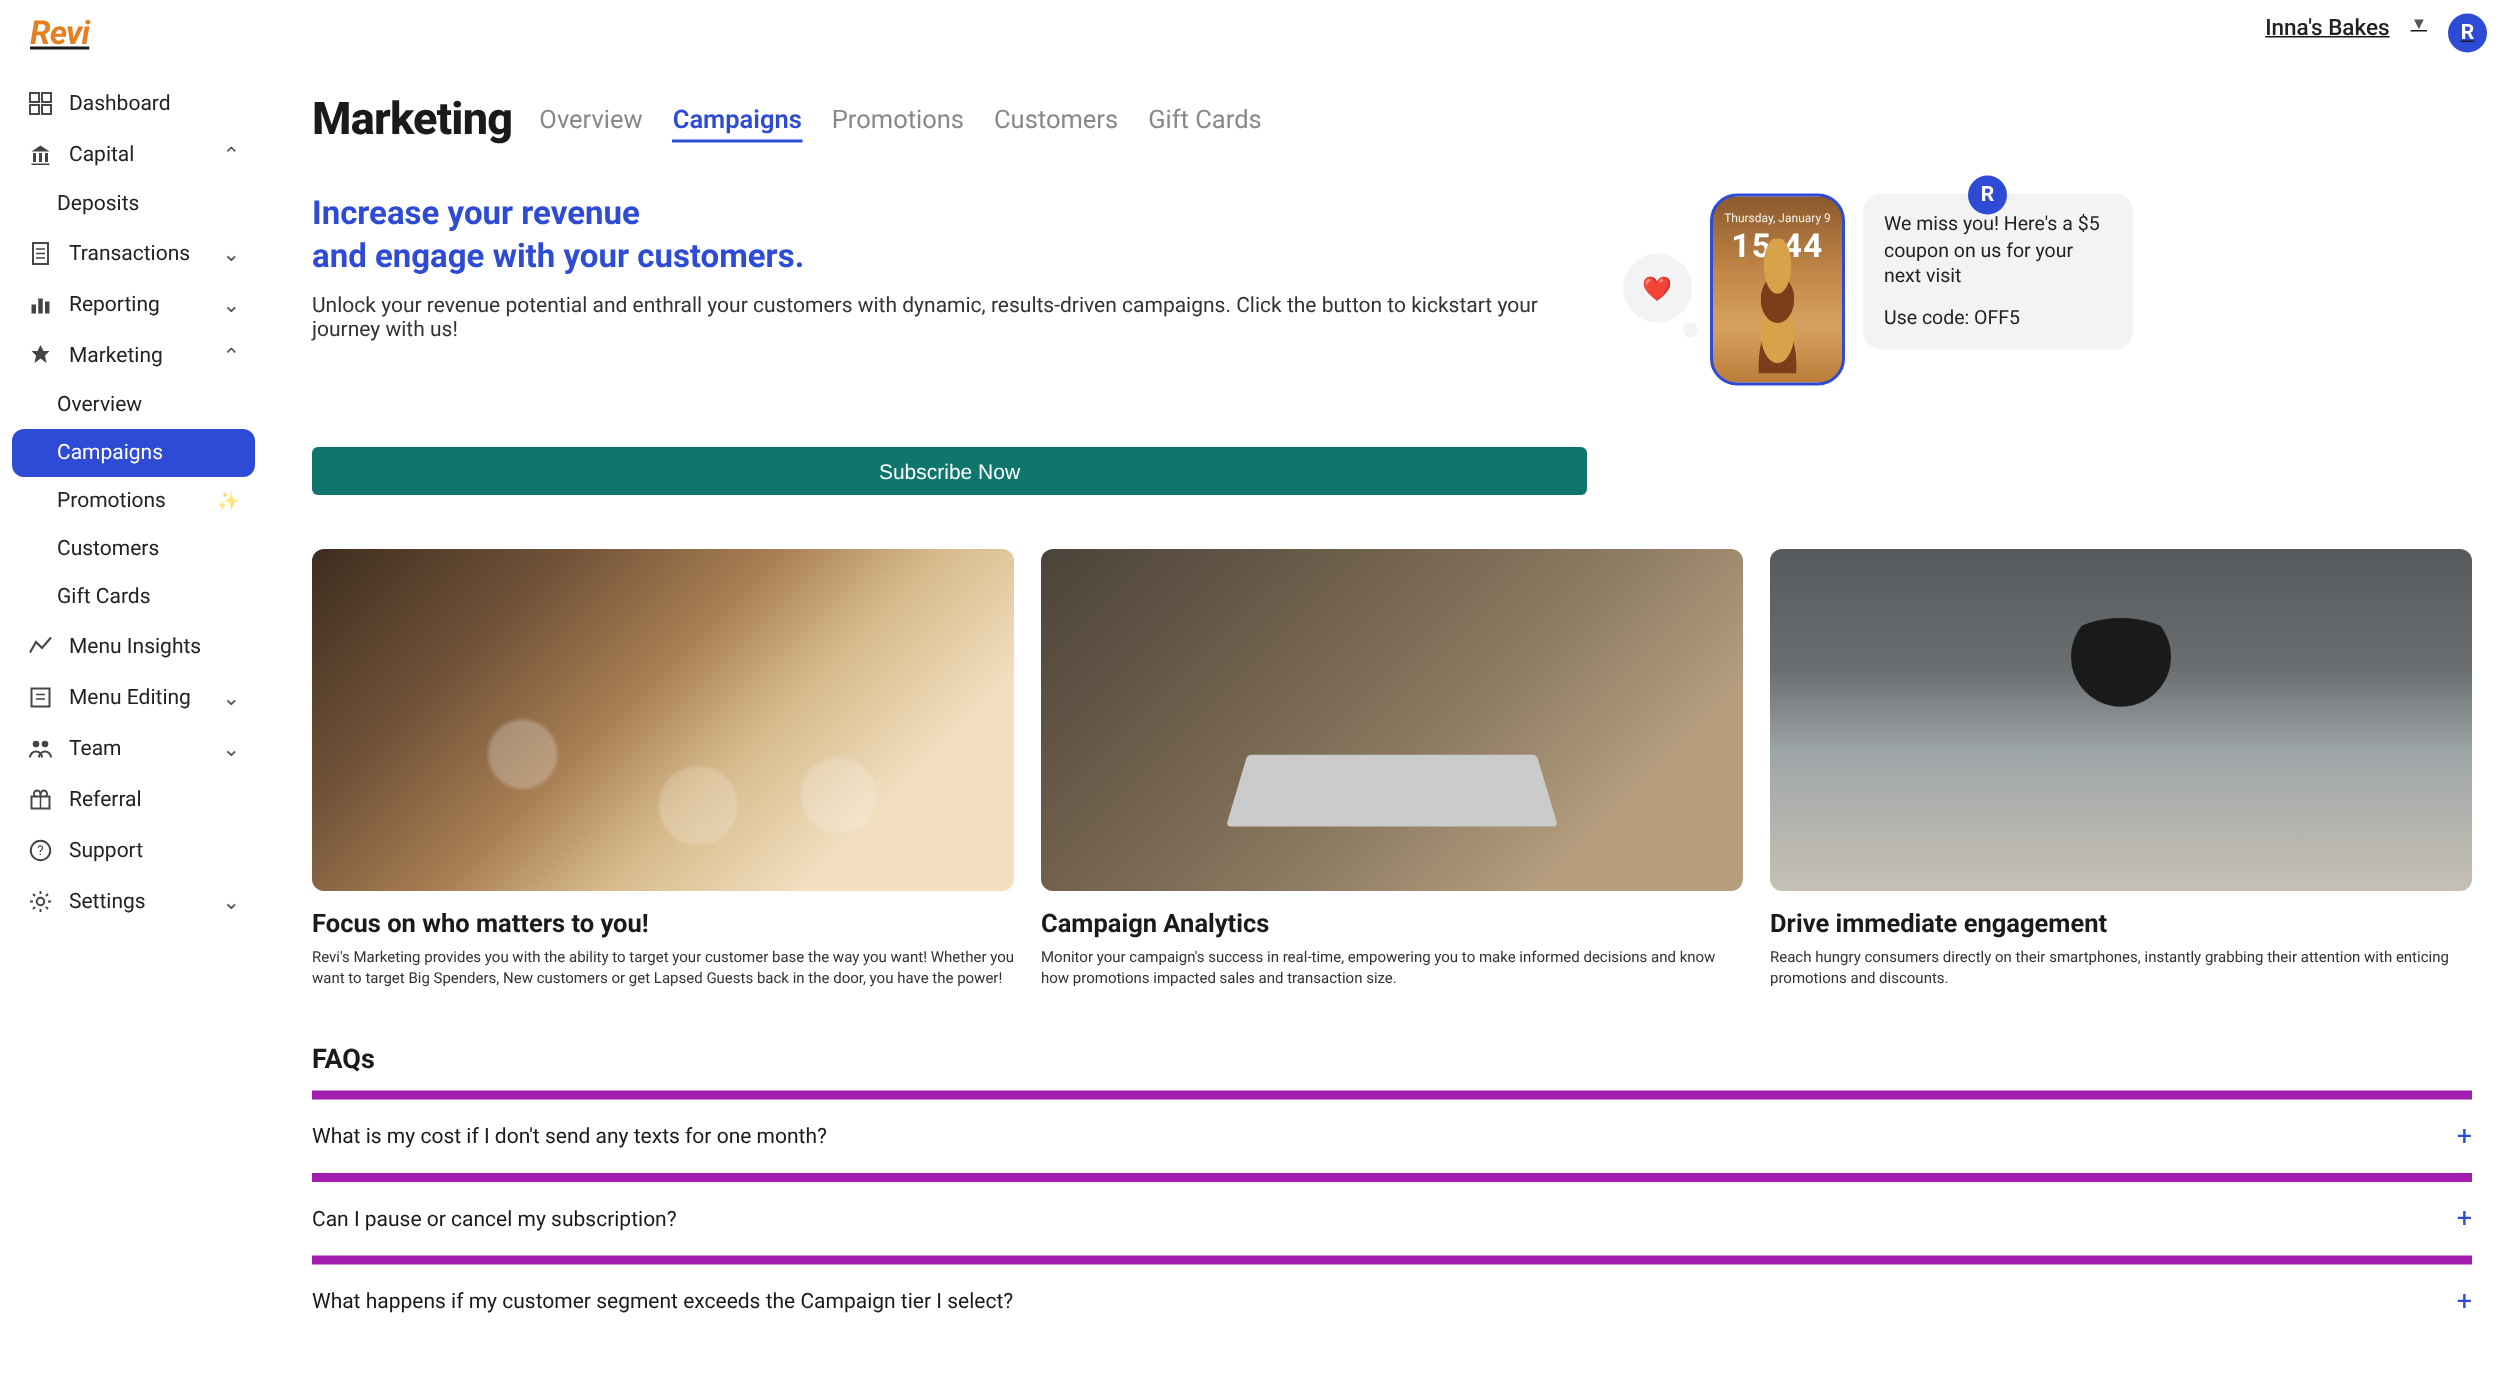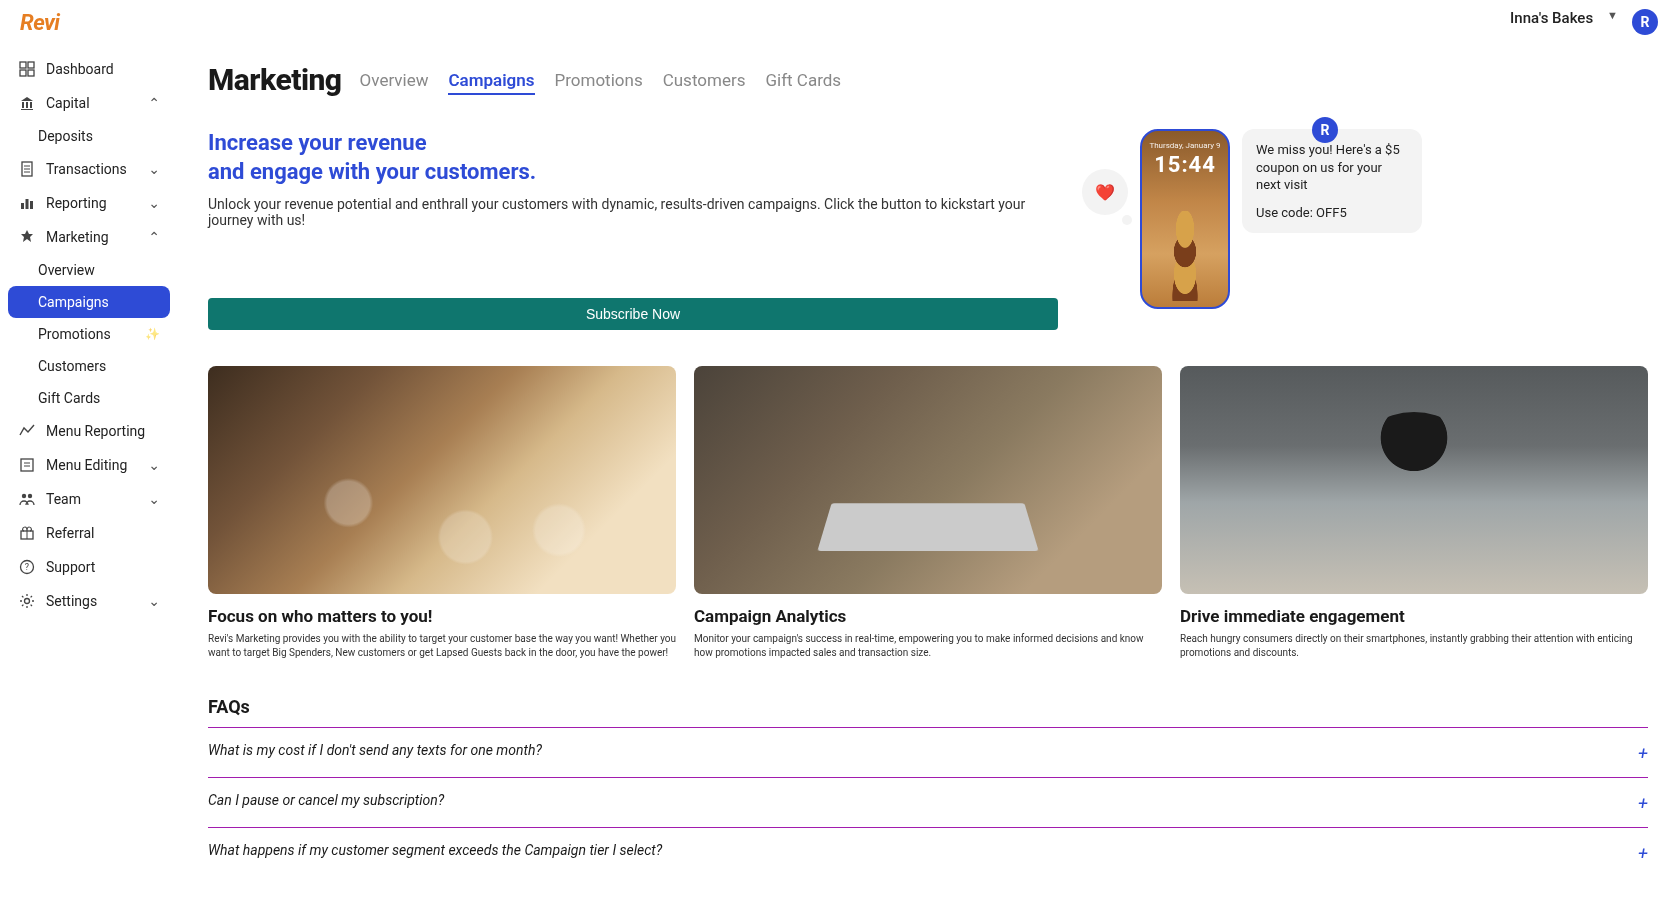--- a/index.html
+++ b/index.html
@@ -12,20 +12,21 @@
   overflow: hidden;
 }
 
 
 .topbar {
   display: flex;
   align-items: center;
   justify-content: space-between;
   padding: 9px 20px;
   height: 44px;
+  text-decoration: underline;
 }
 .logo {
   font-size: 22px;
   font-weight: 700;
   font-style: italic;
   color: #e67e22;
   letter-spacing: -0.5px;
 }
 .account {
   display: flex;
@@ -135,21 +136,21 @@
 .heart-bubble::after {
   content: "";
   position: absolute;
   bottom: -10px;
   right: -4px;
   width: 10px; height: 10px;
   border-radius: 50%;
   background: #f3f3f3;
 }
 .phone {
-  width: 90px; height: 180px;
+  width: 90px; height: 128px;
   border: 2px solid #2e4bd6;
   border-radius: 18px;
   background: linear-gradient(180deg,#8a5a2b 0%,#c18648 40%,#d6a160 70%,#bb7d3a 100%);
   color: #fff; text-align: center; padding-top: 10px;
   font-size: 9px;
   position: relative;
   overflow: hidden;
 }
 .phone-time { font-size: 22px; font-weight: 700; letter-spacing: 1px; }
 .phone-day { font-size: 8px; opacity: 0.9; margin-bottom: 2px; }
@@ -201,26 +202,25 @@
   background: radial-gradient(circle at 50% 30%,#1a1a1a 40%,transparent 41%); border-radius:50% 50% 40% 40%; }
 .img-c { background: linear-gradient(135deg,#4b433a 0%,#6e5e4c 30%,#8a7a60 55%,#b59d7e 80%); position:relative; }
 .img-c::after { content:""; position:absolute; bottom:18%; left:28%; width:44%; height:24%;
   background:#cbcbcb; border-radius:3px; transform:perspective(200px) rotateX(30deg); }
 .feature-title { font-size: 17px; font-weight: 700; margin-bottom: 6px; }
 .feature-desc { font-size: 10px; color: #333; line-height: 1.4; }
 
 
 .faqs-title { font-size: 18px; font-weight: 700; margin-bottom: 10px; }
 .faq-item {
-  display: flex; align-items: flex-start; justify-content: space-between;
+  display: flex; align-items: center; justify-content: space-between;
   padding: 14px 0;
-  border-top: 1px solid #a21caf;
+  border-top: 6px solid #a21caf;
   font-size: 14px;
   cursor: pointer;
-  font-style: italic;
 }
 .faq-item:first-of-type { border-top: 1px solid #e6e6e6; }
 .plus-icon { color: #2e4bd6; font-size: 18px; font-weight: 400; }
 </style>
 </head>
 <body>
 
 <div class="topbar">
   <div class="logo">Revi</div>
   <div class="account">
@@ -308,21 +308,21 @@
     <div class="nav-sub">
       <span>Gift Cards</span>
     </div>
 
     <div class="nav-item">
       <span class="icon">
           <svg width="16" height="16" viewBox="0 0 16 16">
             <polyline points="1,12 5,5 9,9 15,2" fill="none" stroke="#444" stroke-width="1.4"></polyline>
           </svg>
         </span>
-      <span>Menu Reporting</span>
+      <span>Menu Insights</span>
     </div>
 
     <div class="nav-item">
       <span class="icon">
           <svg width="16" height="16" viewBox="0 0 16 16">
             <rect x="2" y="2" width="12" height="12" fill="none" stroke="#444" stroke-width="1.3"></rect>
             <line x1="5" y1="6" x2="11" y2="6" stroke="#444"></line>
             <line x1="5" y1="9" x2="11" y2="9" stroke="#444"></line>
           </svg>
         </span>

